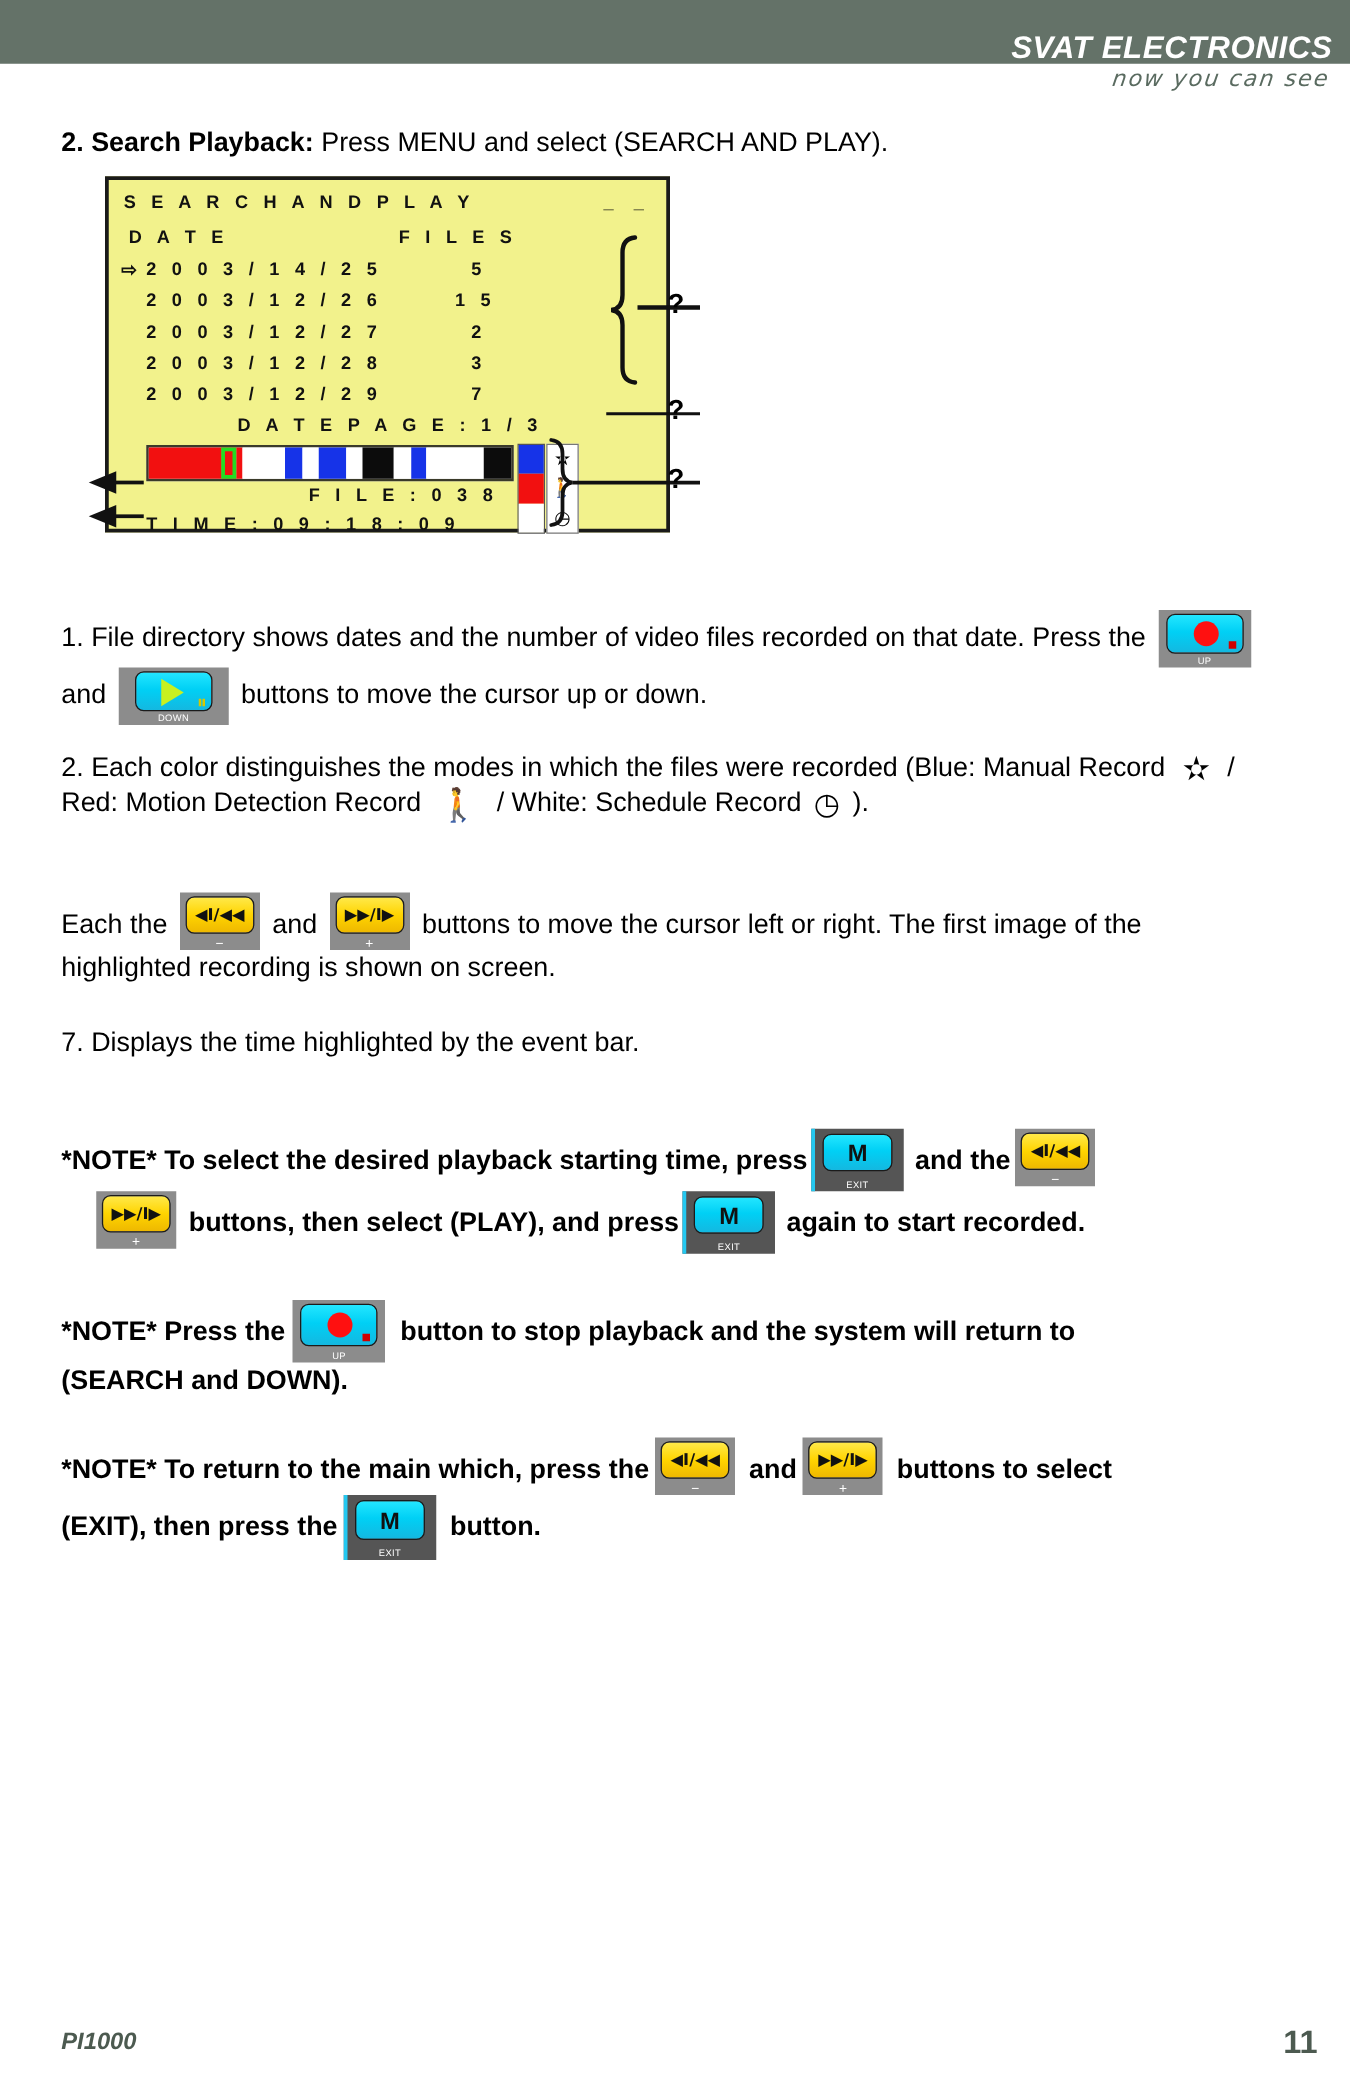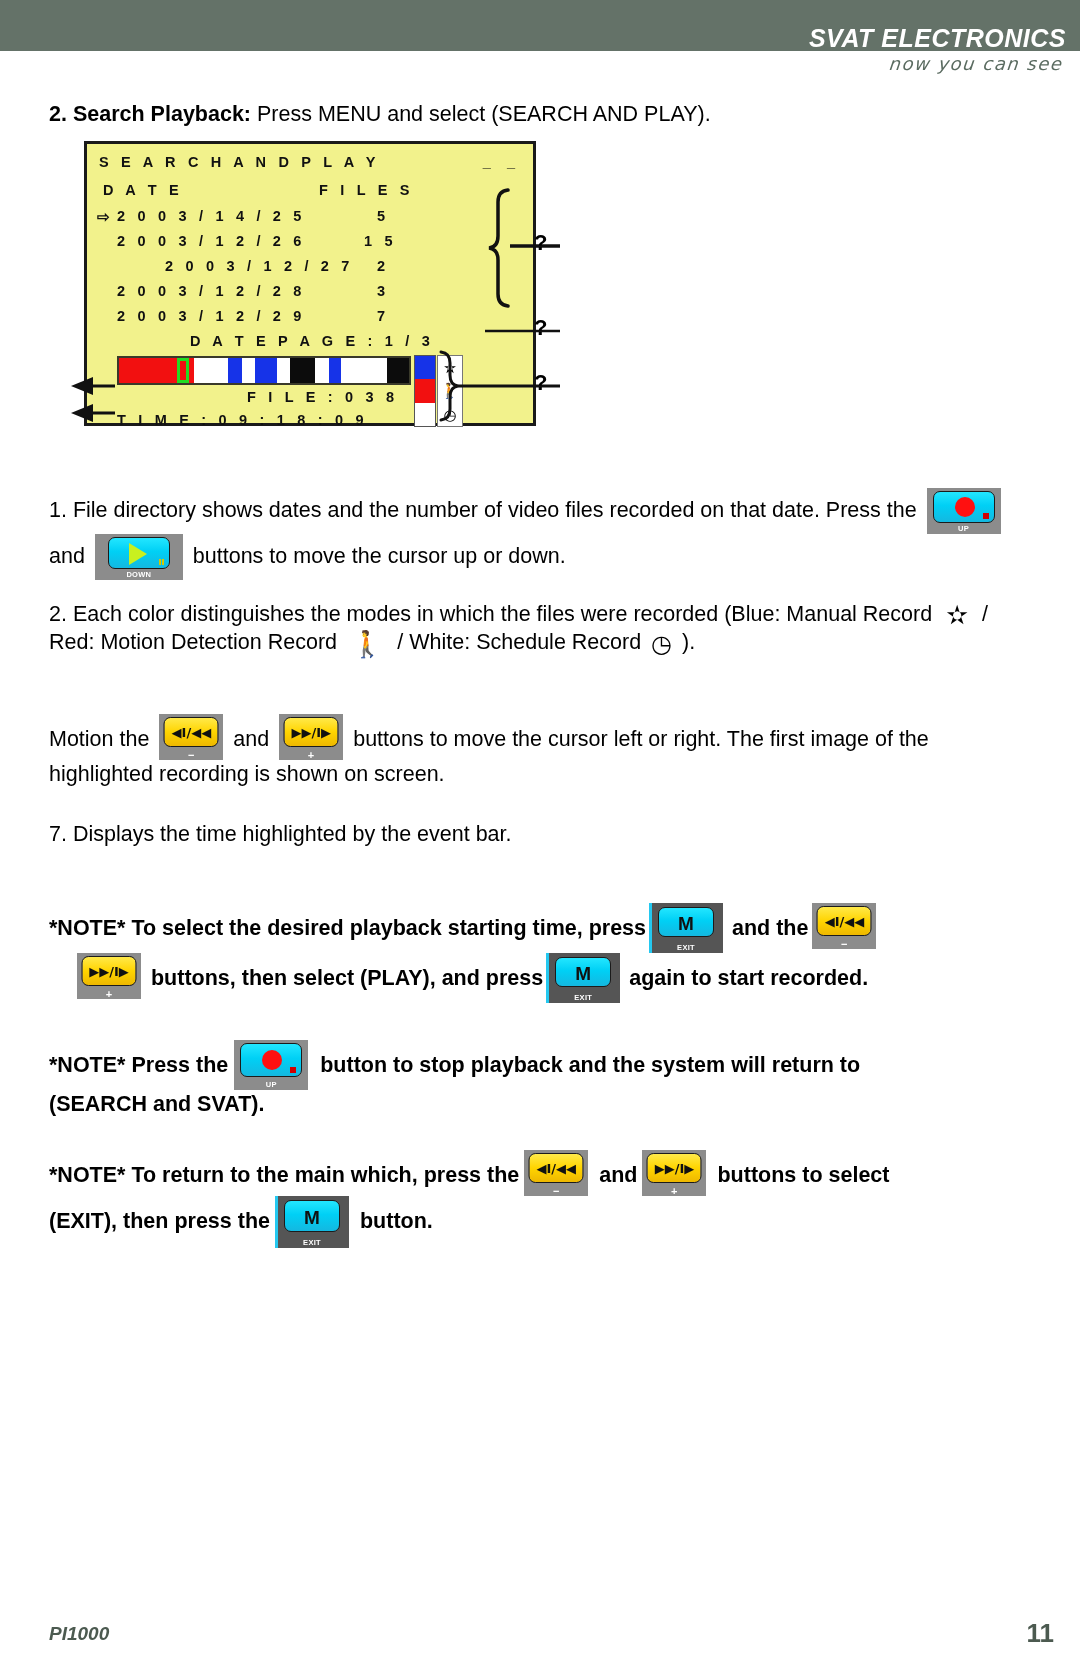--- a/index.html
+++ b/index.html
@@ -152,21 +152,21 @@
     box-sizing: border-box;
     border: 1.5px solid #1b1b1b;
     left: 50%;
     transform: translateX(-50%);
   }
   .btn .cap {
     position: absolute;
     bottom: 1px;
     left: 0; right: 0;
     font-size: 7.5px;
-    font-weight: bold;
+    font-weight: normal;
     color: #ffffff;
     letter-spacing: 0.3px;
     line-height: 8px;
   }
   
   .face-cyan {
     background: linear-gradient(to bottom, #23e6ff 0%, #00d0f5 45%, #14b8e0 100%);
   }
   
   .face-yellow {
@@ -262,21 +262,21 @@
     <div class="osd-text" style="left:16px; top:38px;">D A T E</div>
     <div class="osd-text" style="left:232px; top:38px;">F I L E S</div>
 
     <div class="cursor-arrow" style="left:10px; top:65px;">⇨</div>
     <div class="osd-text" style="left:30px; top:64px;">2 0 0 3 / 1 4 / 2 5</div>
     <div class="osd-text" style="left:290px; top:64px;">5</div>
 
     <div class="osd-text" style="left:30px; top:89px;">2 0 0 3 / 1 2 / 2 6</div>
     <div class="osd-text" style="left:277px; top:89px;">1 5</div>
 
-    <div class="osd-text" style="left:30px; top:114px;margin-left:48px;">2 0 0 3 / 1 2 / 2 7</div>
+    <div class="osd-text" style="left:30px; top:114px;">2 0 0 3 / 1 2 / 2 7</div>
     <div class="osd-text" style="left:290px; top:114px;">2</div>
 
     <div class="osd-text" style="left:30px; top:139px;">2 0 0 3 / 1 2 / 2 8</div>
     <div class="osd-text" style="left:290px; top:139px;">3</div>
 
     <div class="osd-text" style="left:30px; top:164px;">2 0 0 3 / 1 2 / 2 9</div>
     <div class="osd-text" style="left:290px; top:164px;">7</div>
 
     <div class="osd-text" style="left:103px; top:189px;">D A T E    P A G E :  1 / 3</div>
 
@@ -355,21 +355,21 @@
        </span>
        <span class="cap">DOWN</span>
   </span><span> buttons to move the cursor up or down.</span>
 </div>
 
 <div class="para" style="left:49px; top:600px; width:960px;">
   <span>2. Each color distinguishes the modes in which the files were recorded (Blue: Manual Record </span><span class="inline-ico" style="font-size:26px;padding:0 8px;">✫</span><span> / Red: Motion Detection Record </span><span class="inline-ico" style="font-size:26px;padding:0 8px;">🚶</span><span> / White: Schedule Record </span><span class="inline-ico" style="font-size:24px;padding:0 4px;">◷</span><span> ).</span>
 </div>
 
 <div class="para" style="left:49px; top:714px; width:960px;">
-  <span>Motion the </span><span class="btn inline-ico" style="width:64px;height:46px;margin:0 4px;vertical-align:-14px;">
+  <span>Each the </span><span class="btn inline-ico" style="width:64px;height:46px;margin:0 4px;vertical-align:-14px;">
        <span class="face face-yellow" style="width:55px;height:30px;top:3px;">
          <span class="arrow-glyph" style="top:8px;font-size:13px;">◀I/◀◀</span>
        </span>
        <span class="cap" style="color:#ffffff;font-size:11px;">−</span>
   </span><span> and </span><span class="btn inline-ico" style="width:64px;height:46px;margin:0 4px;vertical-align:-14px;">
        <span class="face face-yellow" style="width:55px;height:30px;top:3px;">
          <span class="arrow-glyph" style="top:8px;font-size:13px;">▶▶/I▶</span>
        </span>
        <span class="cap" style="color:#ffffff;font-size:11px;">+</span>
   </span><span> buttons to move the cursor left or right. The first image of the highlighted recording is shown on screen.</span>
@@ -405,21 +405,21 @@
   </span><span> again to start recorded.</span>
 </div>
 
 <div class="para bold-para" style="left:49px; top:1040px; width:960px;">
   <span>*NOTE* Press the</span><span class="btn inline-ico" style="width:74px;height:50px;margin:0 6px;vertical-align:-18px;">
        <span class="face face-cyan" style="width:62px;height:34px;top:3px;">
          <span class="rec-dot" style="width:20px;height:20px;left:21px;top:6px;"></span>
          <span class="rec-square" style="width:6px;height:6px;right:5px;bottom:3px;"></span>
        </span>
        <span class="cap">UP</span>
-  </span><span> button to stop playback and the system will return to</span><br><span>(SEARCH and SVAT).</span>
+  </span><span> button to stop playback and the system will return to</span><br><span>(SEARCH and DOWN).</span>
 </div>
 
 <div class="para bold-para" style="left:49px; top:1150px; width:960px;">
   <span>*NOTE* To return to the main which, press the</span><span class="btn inline-ico" style="width:64px;height:46px;margin:0 5px;vertical-align:-14px;">
        <span class="face face-yellow" style="width:55px;height:30px;top:3px;">
          <span class="arrow-glyph" style="top:8px;font-size:13px;">◀I/◀◀</span>
        </span>
        <span class="cap" style="color:#ffffff;font-size:11px;">−</span>
   </span><span> and</span><span class="btn inline-ico" style="width:64px;height:46px;margin:0 5px;vertical-align:-14px;">
        <span class="face face-yellow" style="width:55px;height:30px;top:3px;">

